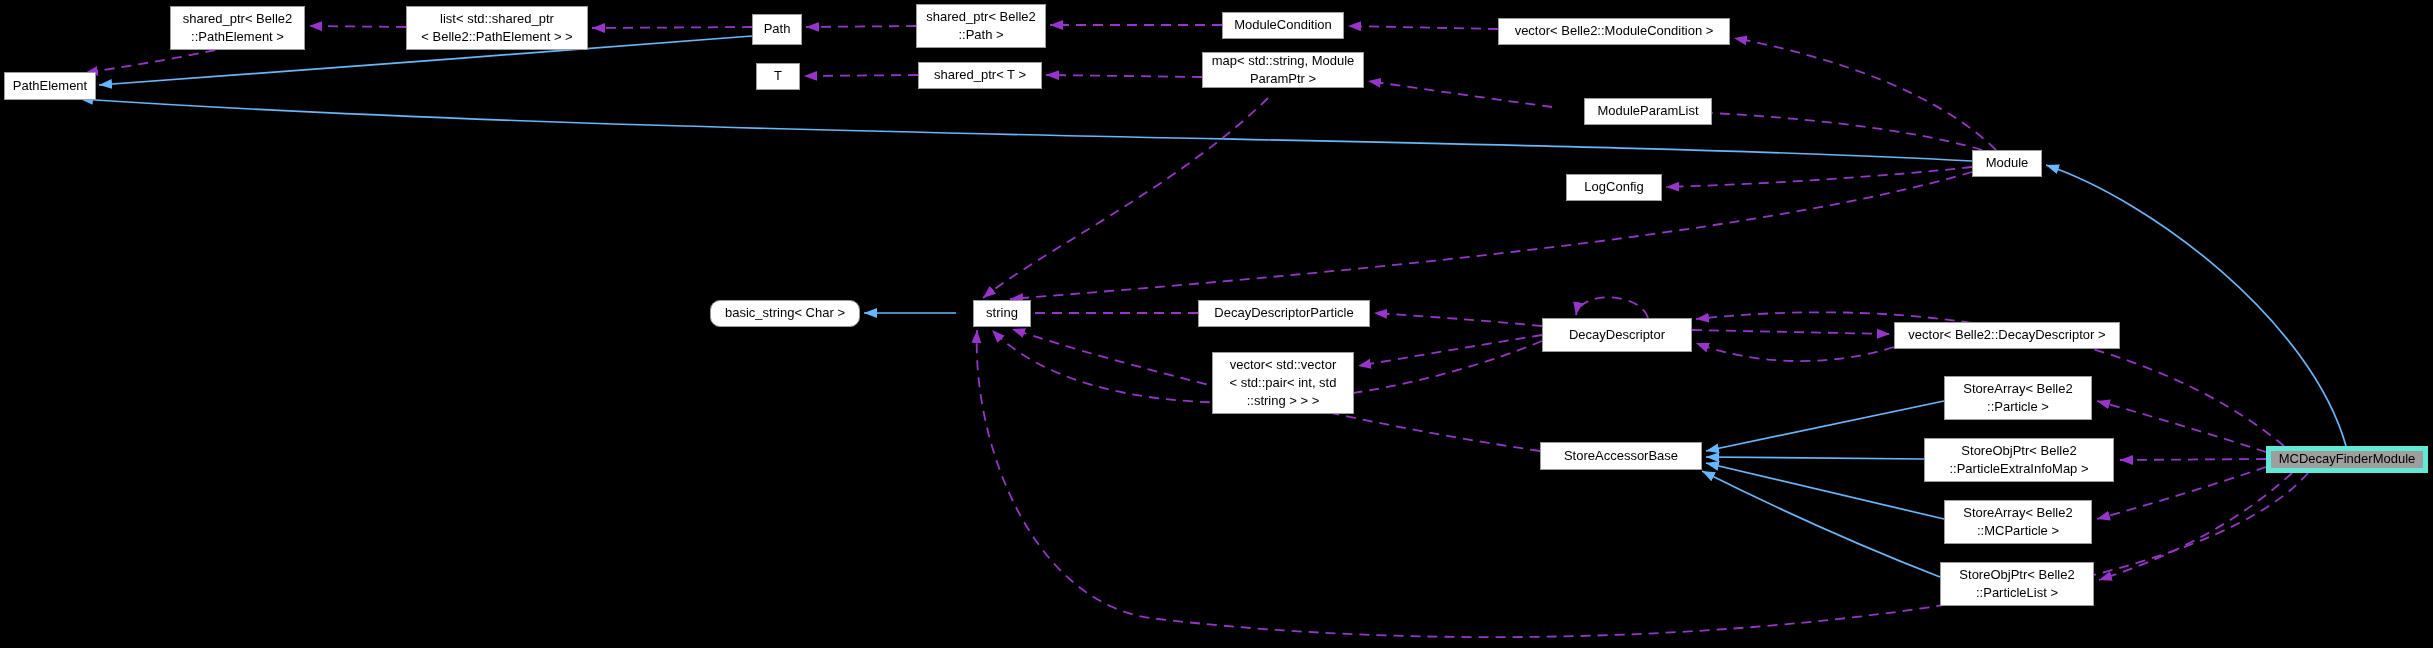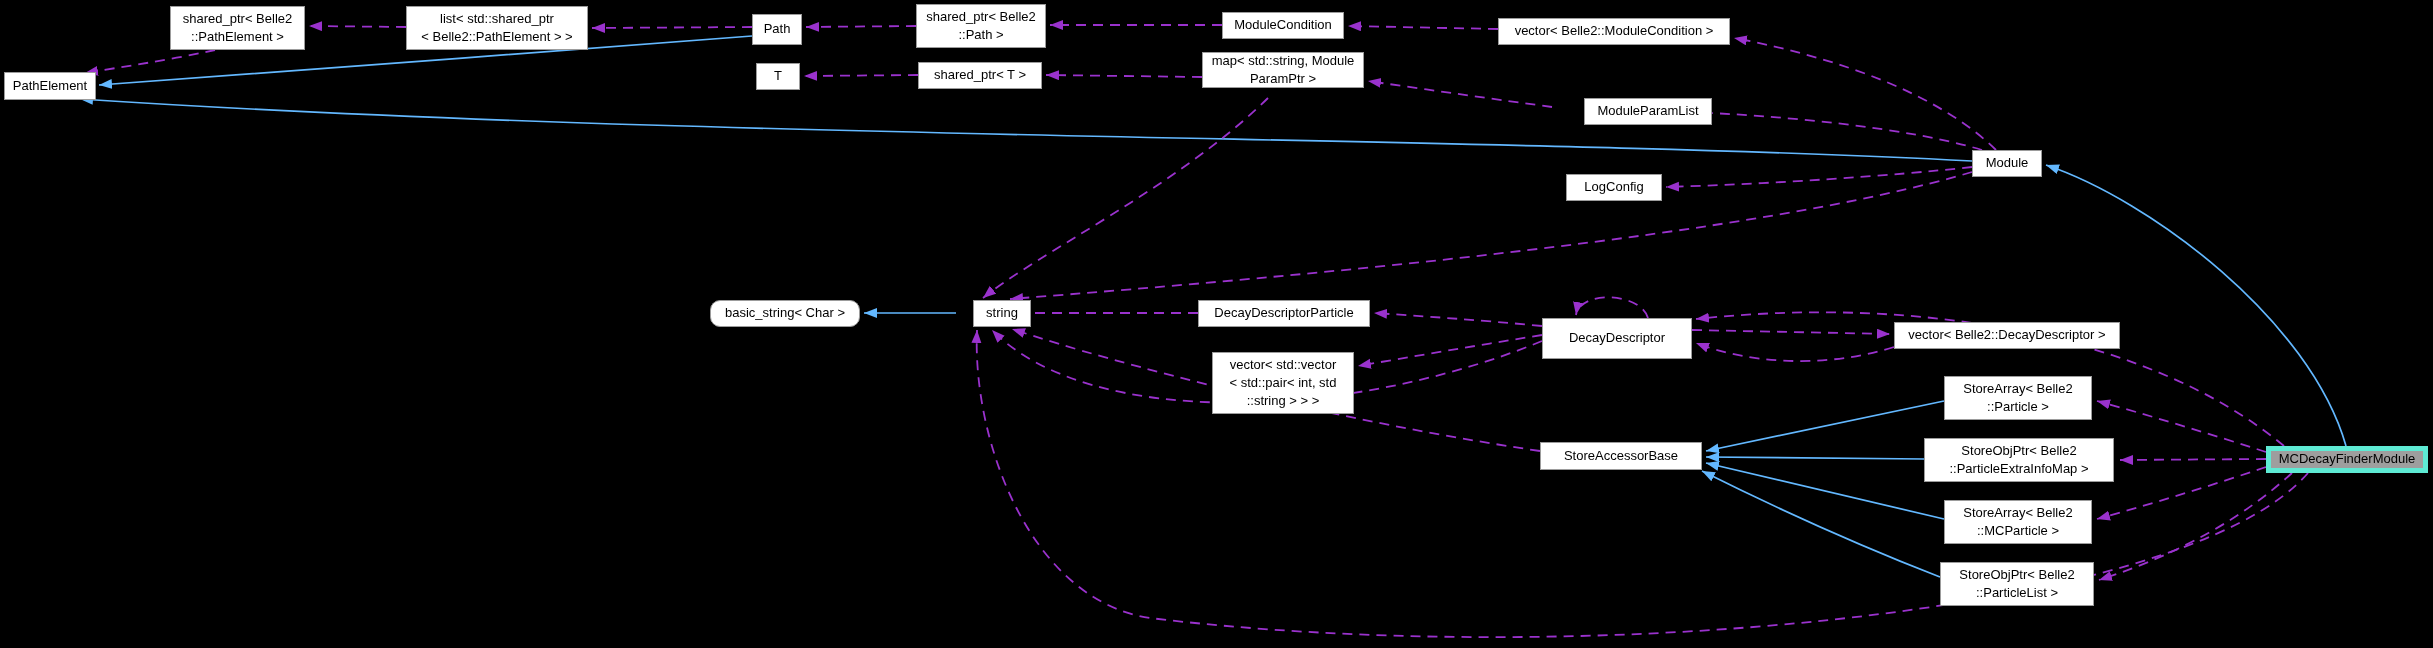--- a/index.html
+++ b/index.html
@@ -102,21 +102,21 @@
 ParamPtr &gt;</div>
     <div class="node" style="left: 1552px; top: 98px; width: 128px; height: 27px; margin-left: 32px;">ModuleParamList</div>
     <div class="node" style="left: 1972px; top: 150px; width: 70px; height: 27px;">Module</div>
     <div class="node" style="left: 1566px; top: 174px; width: 96px; height: 27px;">LogConfig</div>
     <div class="node" style="left: 710px; top: 300px; width: 150px; height: 27px; border-radius: 10px;">basic_string&lt; Char &gt;</div>
     <div class="node" style="left: 956px; top: 300px; width: 58px; height: 27px; margin-left: 17px;">string</div>
     <div class="node" style="left: 1198px; top: 300px; width: 172px; height: 27px;">DecayDescriptorParticle</div>
     <div class="node" style="left: 1212px; top: 352px; width: 142px; height: 62px;">vector&lt; std::vector
 &lt; std::pair&lt; int, std
 ::string &gt; &gt; &gt;</div>
-    <div class="node" style="left: 1542px; top: 318px; width: 150px; height: 41px;">DecayDescriptor</div>
+    <div class="node" style="left: 1542px; top: 318px; width: 150px; height: 34px;">DecayDescriptor</div>
     <div class="node" style="left: 1894px; top: 322px; width: 226px; height: 27px;">vector&lt; Belle2::DecayDescriptor &gt;</div>
     <div class="node" style="left: 1540px; top: 442px; width: 162px; height: 28px;">StoreAccessorBase</div>
     <div class="node" style="left: 1944px; top: 376px; width: 148px; height: 44px;">StoreArray&lt; Belle2
 ::Particle &gt;</div>
     <div class="node" style="left: 1924px; top: 438px; width: 190px; height: 44px;">StoreObjPtr&lt; Belle2
 ::ParticleExtraInfoMap &gt;</div>
     <div class="node" style="left: 1944px; top: 500px; width: 148px; height: 44px;">StoreArray&lt; Belle2
 ::MCParticle &gt;</div>
     <div class="node" style="left: 1940px; top: 562px; width: 154px; height: 44px;">StoreObjPtr&lt; Belle2
 ::ParticleList &gt;</div>

